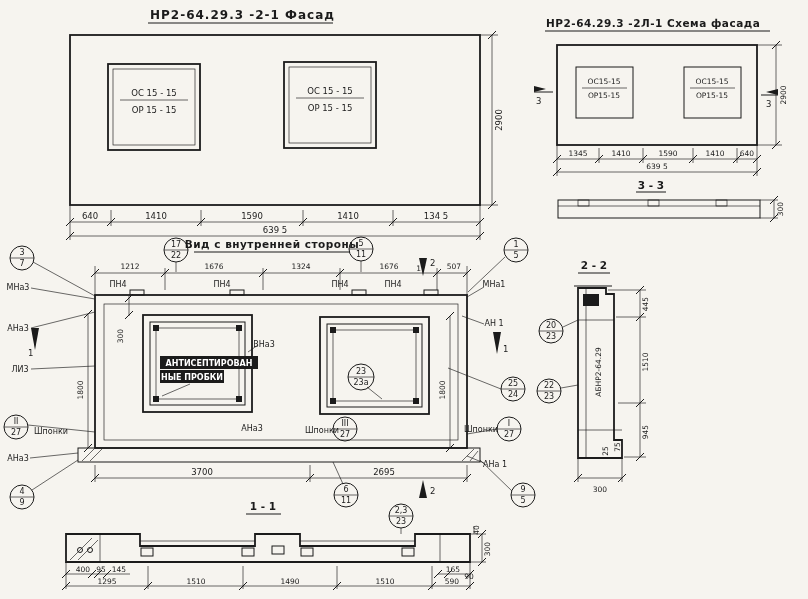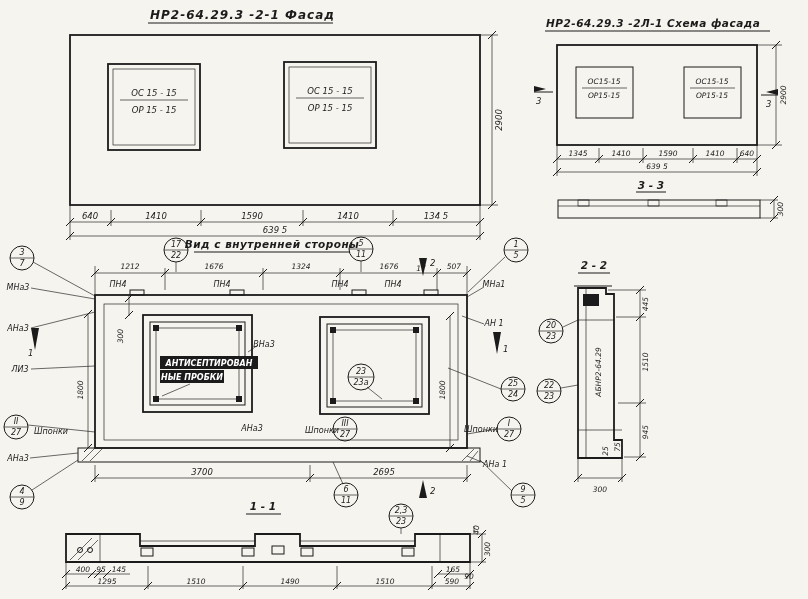--- a/index.html
+++ b/index.html
@@ -1,17 +1,17 @@
 <!DOCTYPE html>
 <html><head>
 <meta charset="utf-8">
 <style>
   html,body{margin:0;padding:0;background:#e8e6e2;}
   .sheet{position:relative;width:808px;height:599px;background:#f97316;overflow:hidden;
-         font-family:"DejaVu Sans",sans-serif;font-style:italic;}
+         font-family:"DejaVu Sans",sans-serif;}
   svg text{font-family:"DejaVu Sans",sans-serif;fill:#1b1b1b;}
   .s2{stroke:#1b1b1b;stroke-width:1.8;fill:none;}
   .s1{stroke:#1b1b1b;stroke-width:1;fill:none;}
   .sh{stroke:#1b1b1b;stroke-width:0.65;fill:none;}
   .blk{fill:#1b1b1b;stroke:none;}
   .title{font-size:12px;font-weight:bold;letter-spacing:1px;}
   .title2{font-size:10.5px;font-weight:bold;letter-spacing:.5px;}
   .sec{font-size:10.5px;font-weight:bold;}
   .dim{font-size:8.5px;}
   .dims{font-size:7.5px;}

